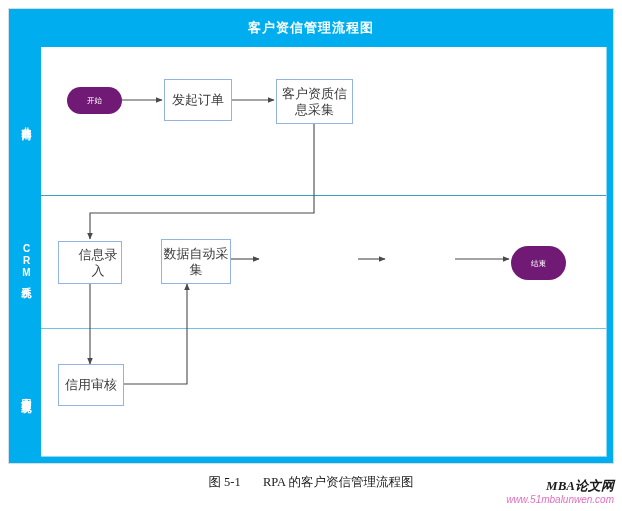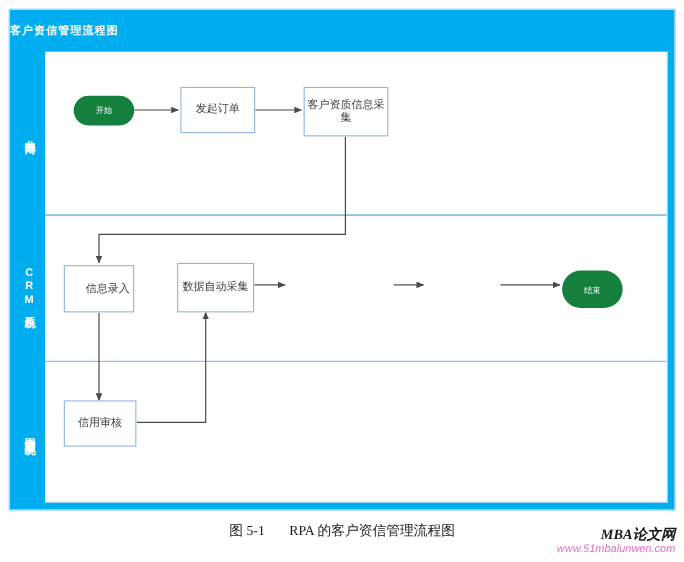--- a/index.html
+++ b/index.html
@@ -29,23 +29,23 @@
 
   
   #title-bar {
     position: absolute;
     left: 0;
     top: 0;
     width: 100%;
     height: 38px;
     display: flex;
     align-items: center;
-    justify-content: flex-start;
+    justify-content: center;
     color: #ffffff;
-    font-size: 10px;
+    font-size: 13px;
     font-weight: bold;
     letter-spacing: 1px;
   }
 
   
   #lane-canvas {
     position: absolute;
     left: 32px;
     top: 38px;
     width: 566px;
@@ -87,30 +87,30 @@
   #lane-label-2 { top: 319px; height: 129px; }
 
   
   .node {
     position: absolute;
     box-sizing: border-box;
     display: flex;
     align-items: center;
     justify-content: center;
     text-align: center;
-    font-size: 10px;
+    font-size: 13px;
     line-height: 1.2;
     color: #3b3b3b;
   }
   .node.process {
     background: #ffffff;
     border: 1px solid #93b3e0;
   }
   .node.terminator {
-    background: #15803d;
+    background: #701a75;
     border: none;
     border-radius: 999px;
     color: #ffffff;
     font-size: 7.5px;
   }
 
   
   #edges {
     position: absolute;
     left: 0;

